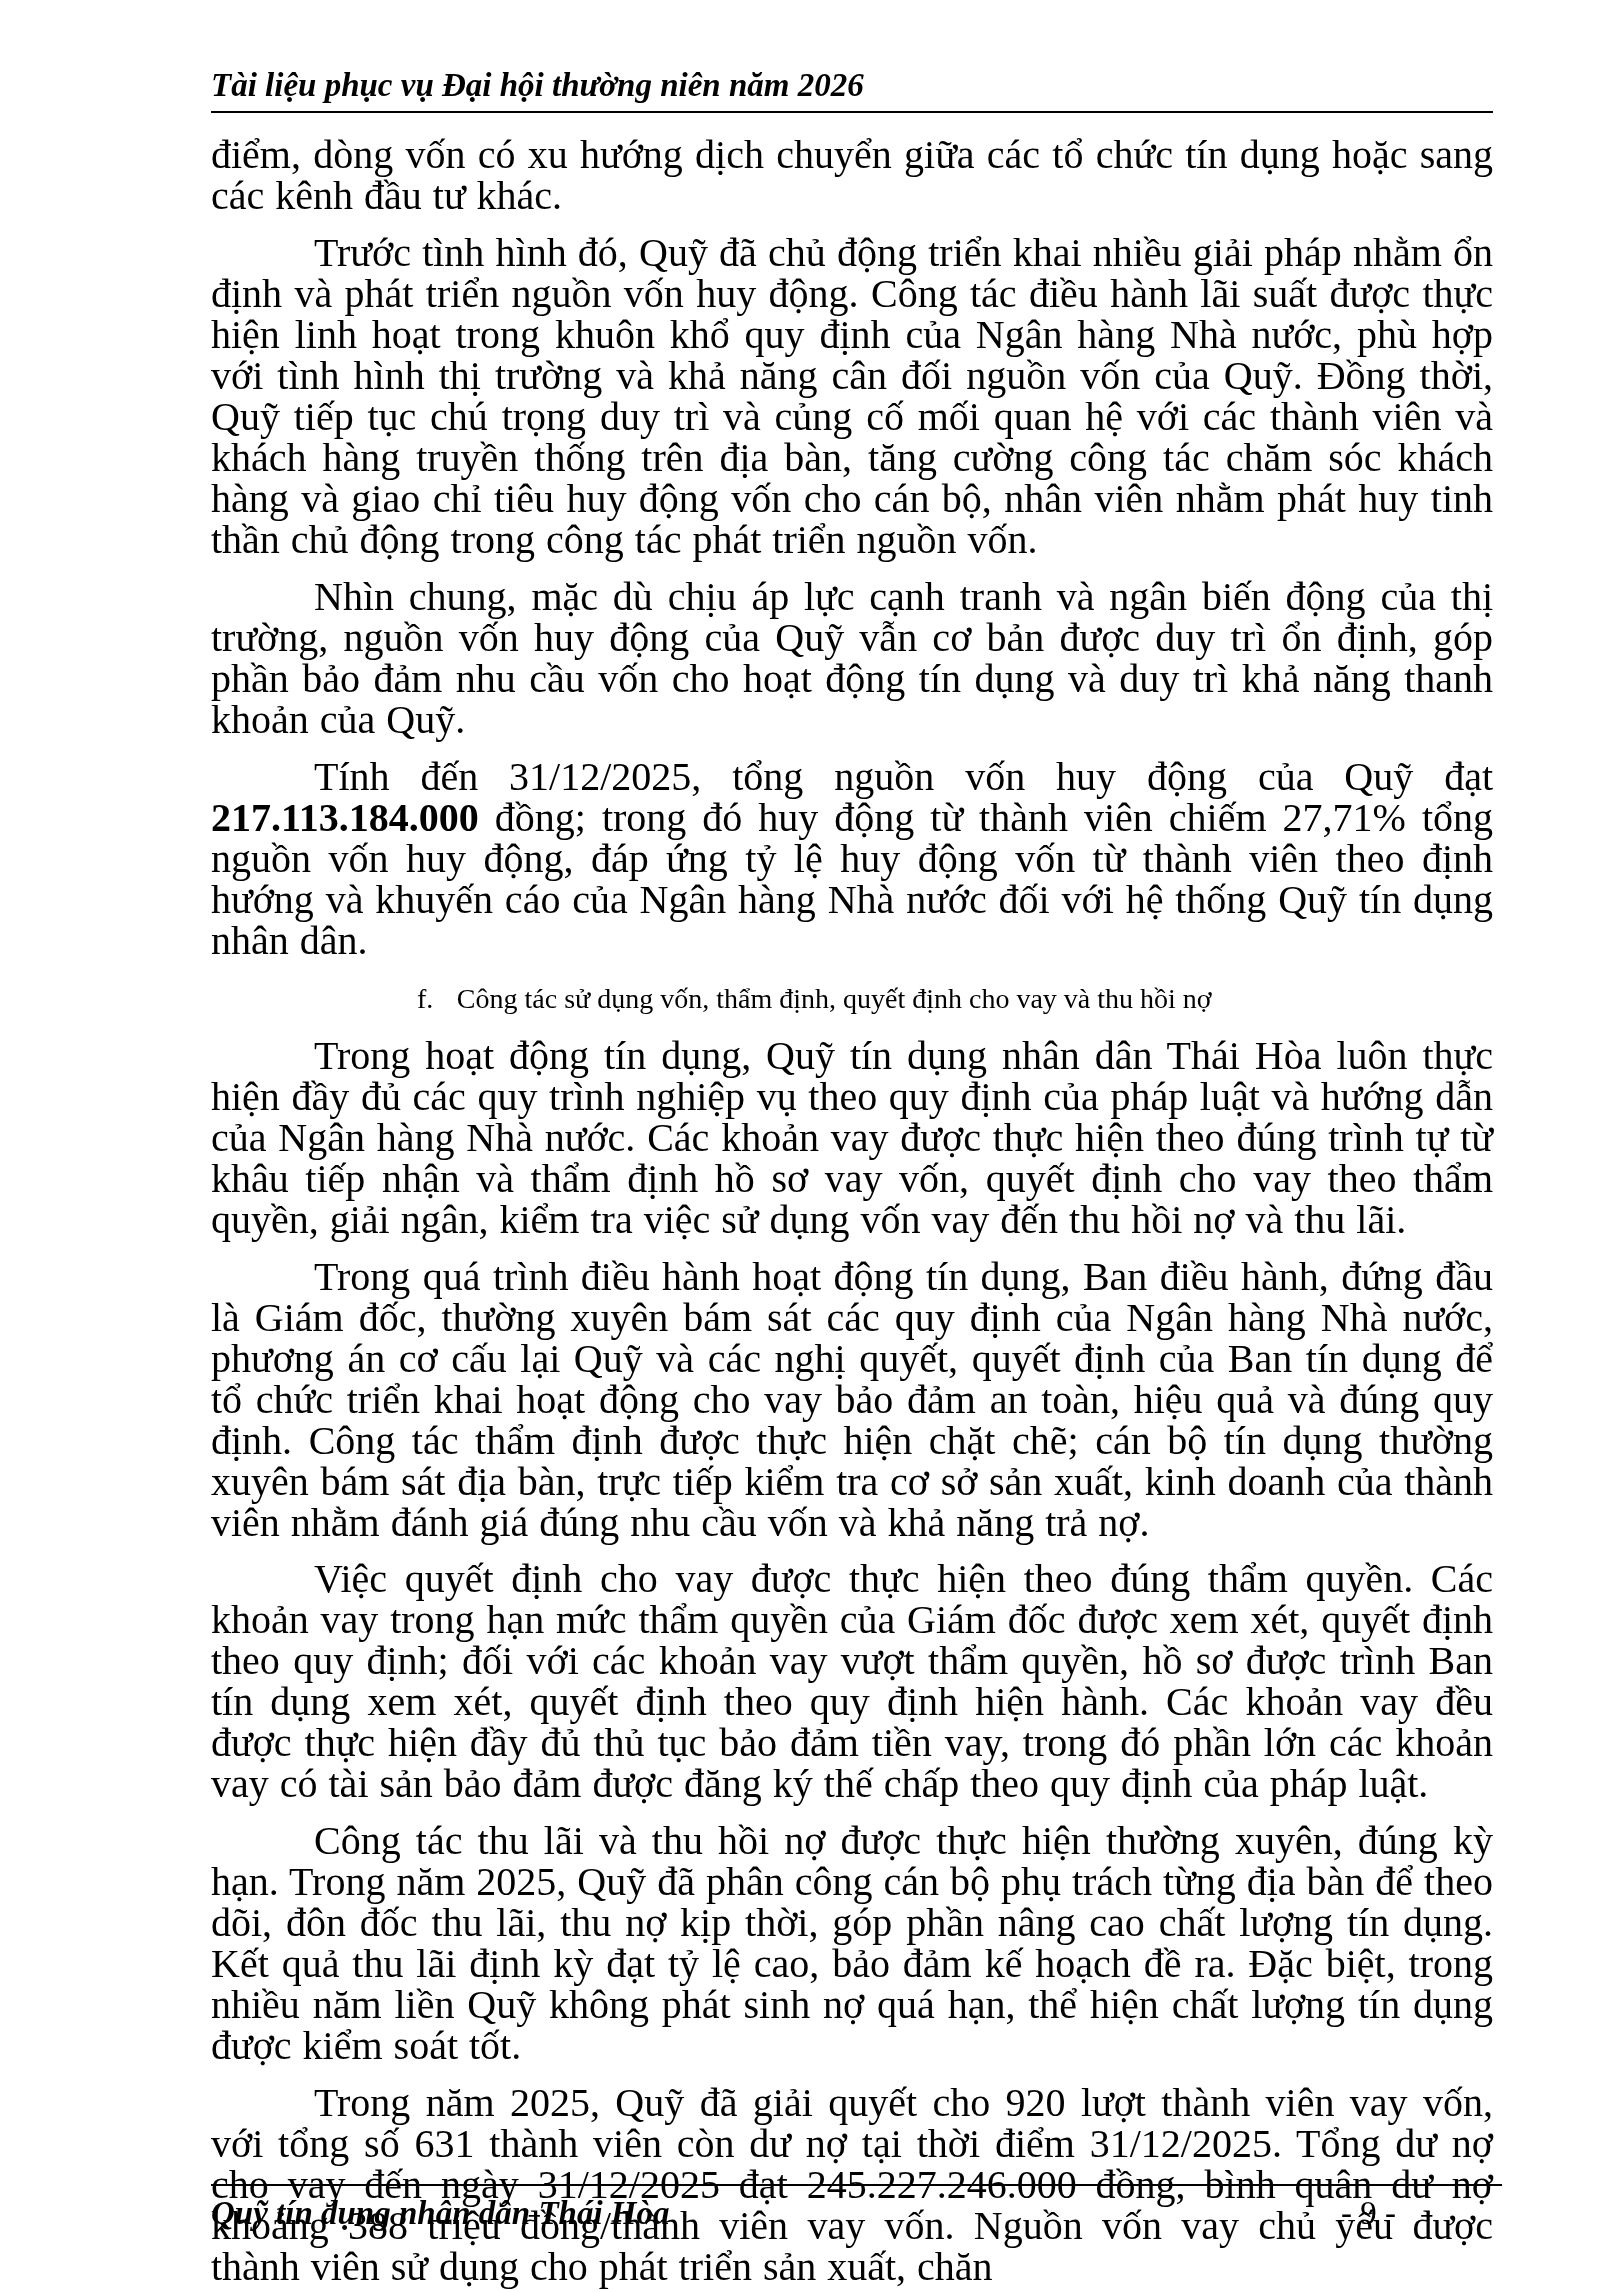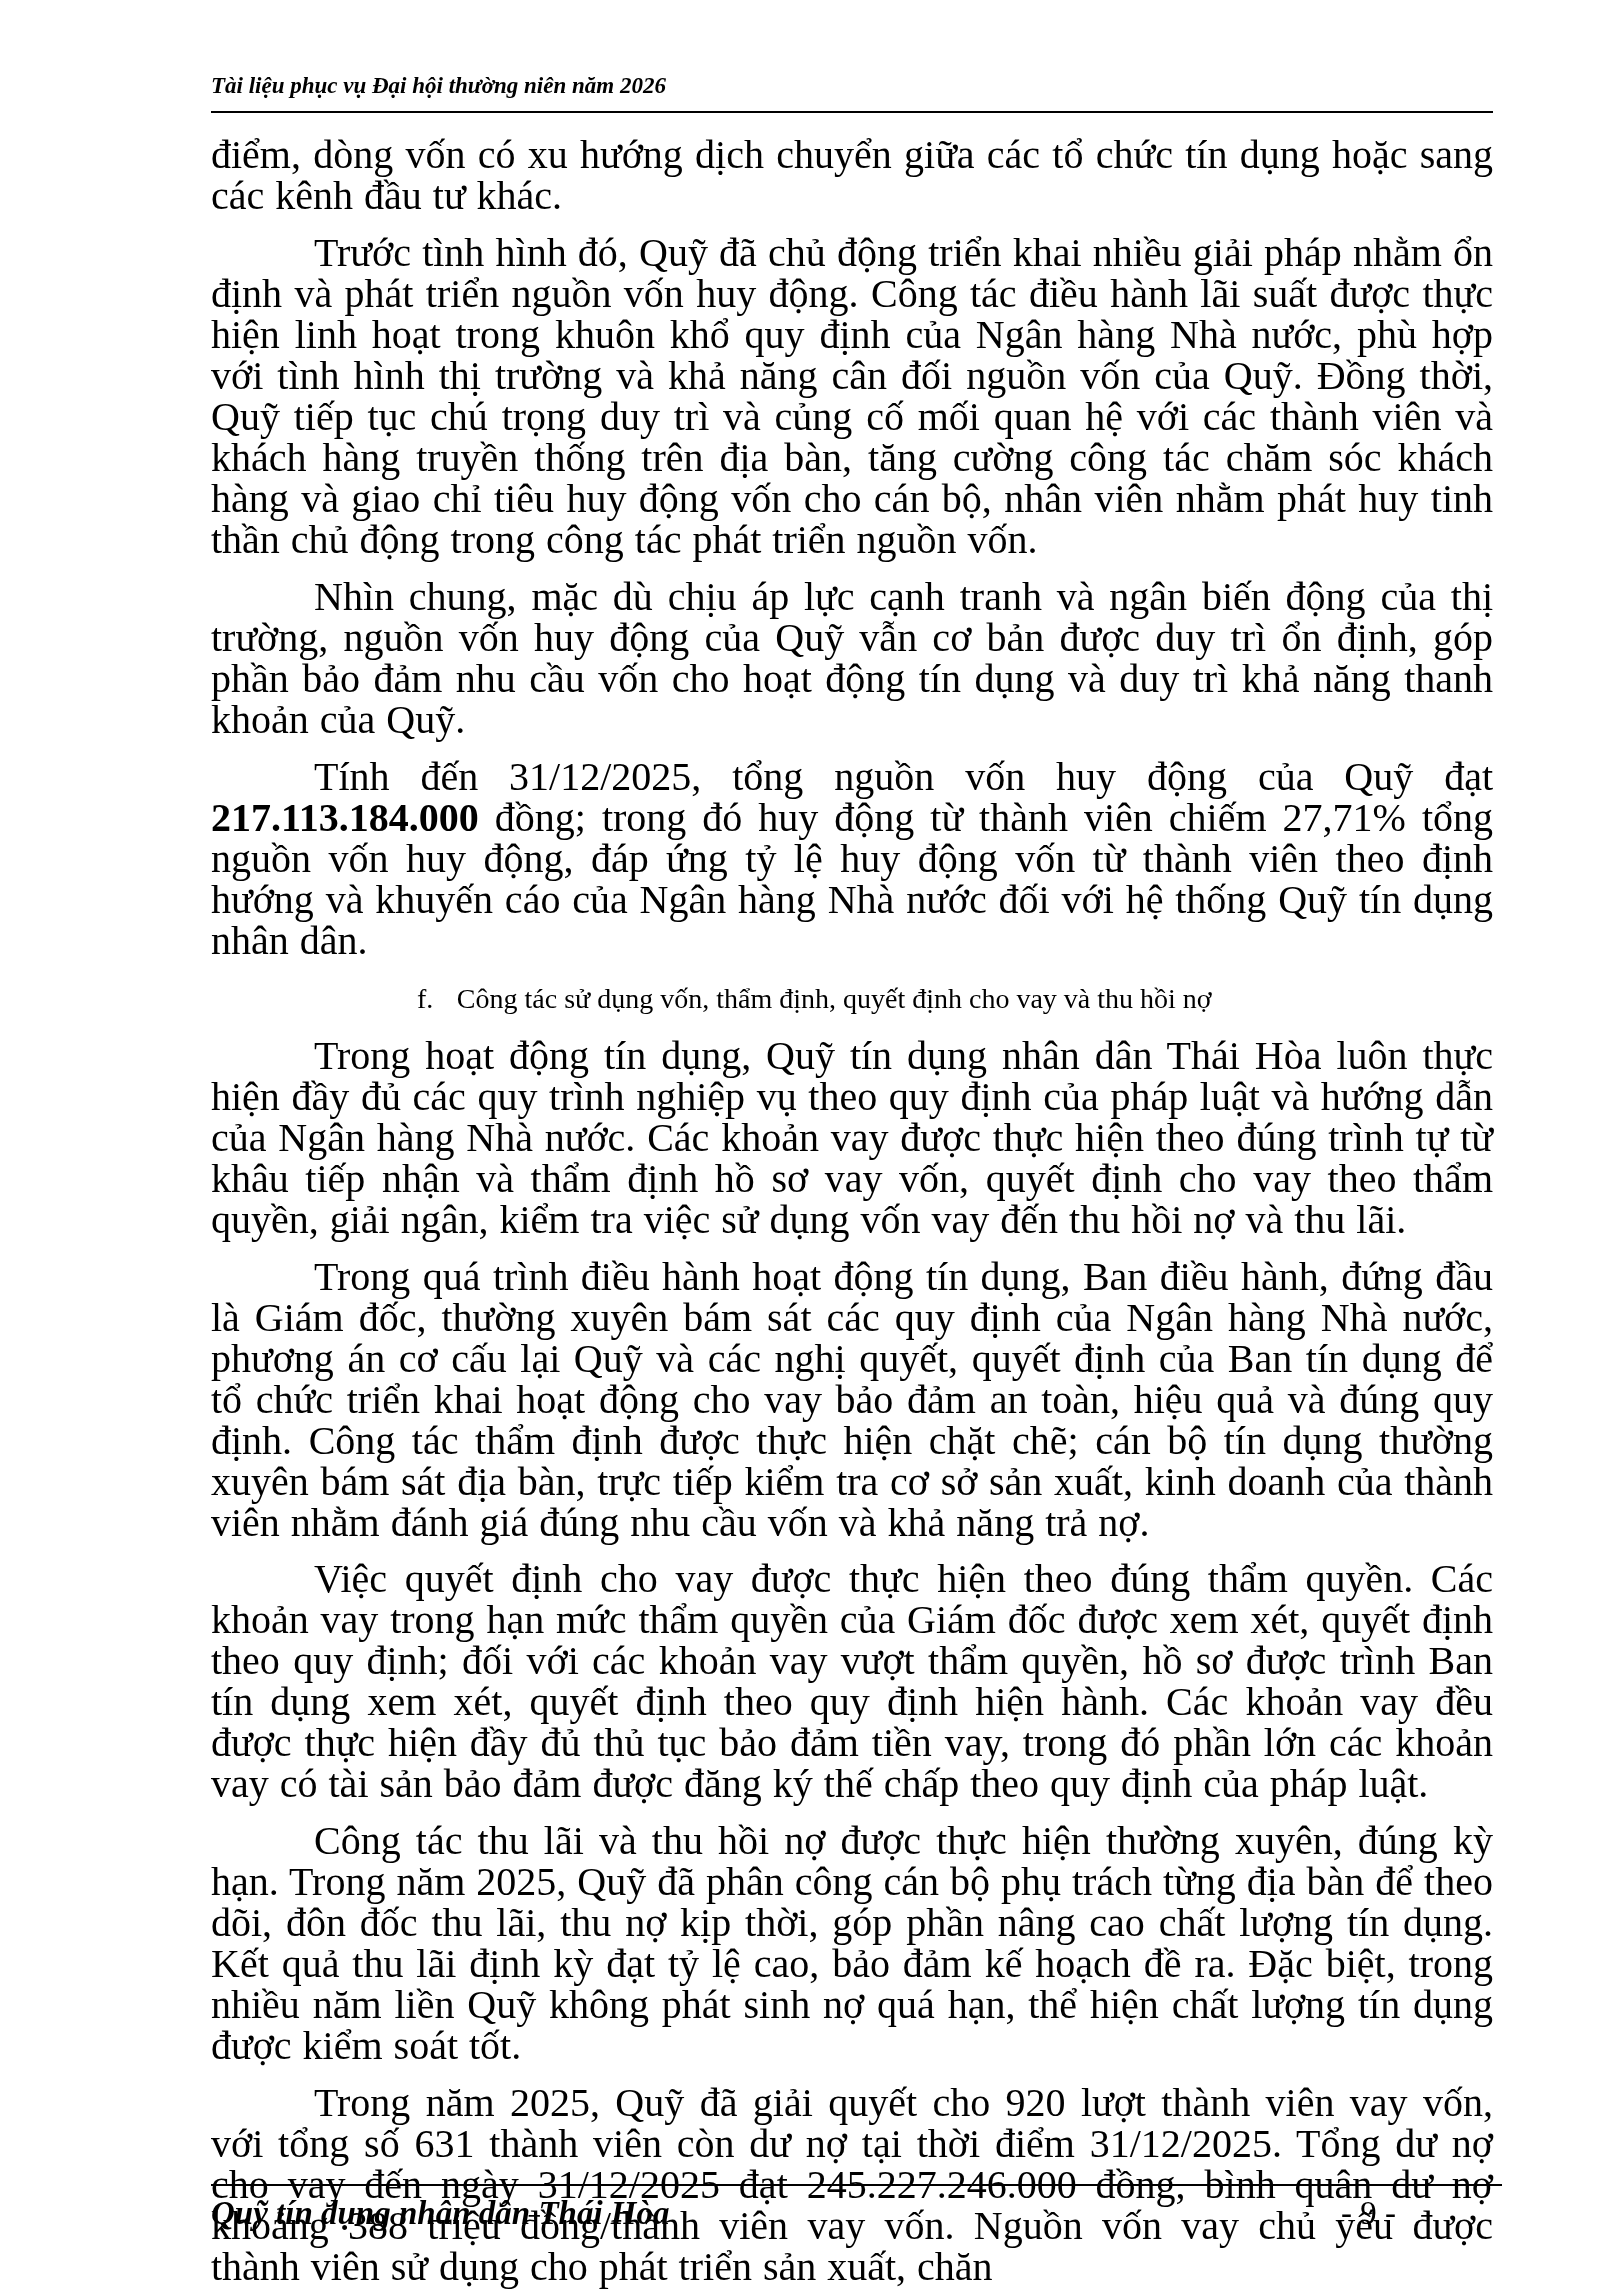--- a/index.html
+++ b/index.html
@@ -18,21 +18,21 @@
     left: 211px;
     top: 0;
     width: 1282px;
   }
   .doc-header {
     margin-top: 67px;
     padding-bottom: 6.9px;
     border-bottom: 2.9px solid #000000;
   }
   .doc-header .title {
-    font-size: 23px;
+    font-size: 33px;
     font-weight: bold;
     font-style: italic;
     line-height: 37px;
   }
   .body-text p {
     font-size: 40px;
     line-height: 41px;
     text-align: justify;
     text-indent: 103px;
     margin-top: 15.7px;

